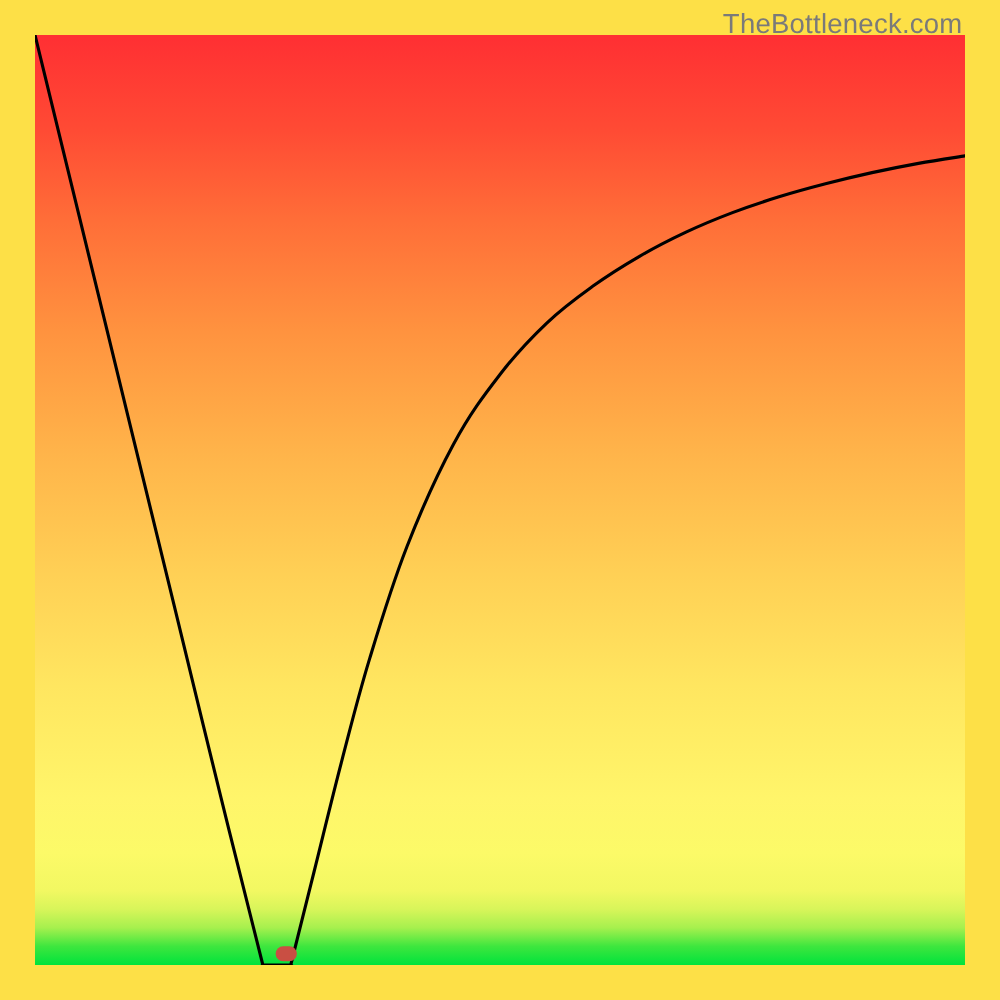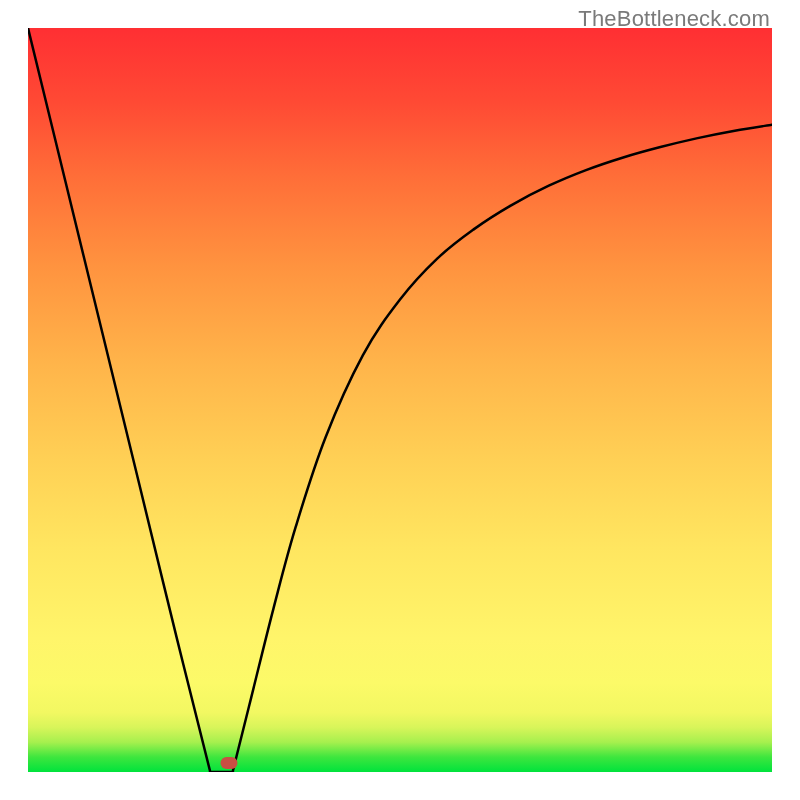--- a/index.html
+++ b/index.html
@@ -7,21 +7,21 @@
     padding: 0;
     width: 800px;
     height: 800px;
     background: #000;
     overflow: hidden;
     font-family: Arial, Helvetica, sans-serif;
   }
   .frame {
     position: absolute;
     inset: 0;
-    background: #ffffff;
+    background: #fde047;
   }
   .plot {
     position: absolute;
     left: 28px;
     top: 28px;
     width: 744px;
     height: 744px;
     overflow: hidden;
   }
   .gradient {

